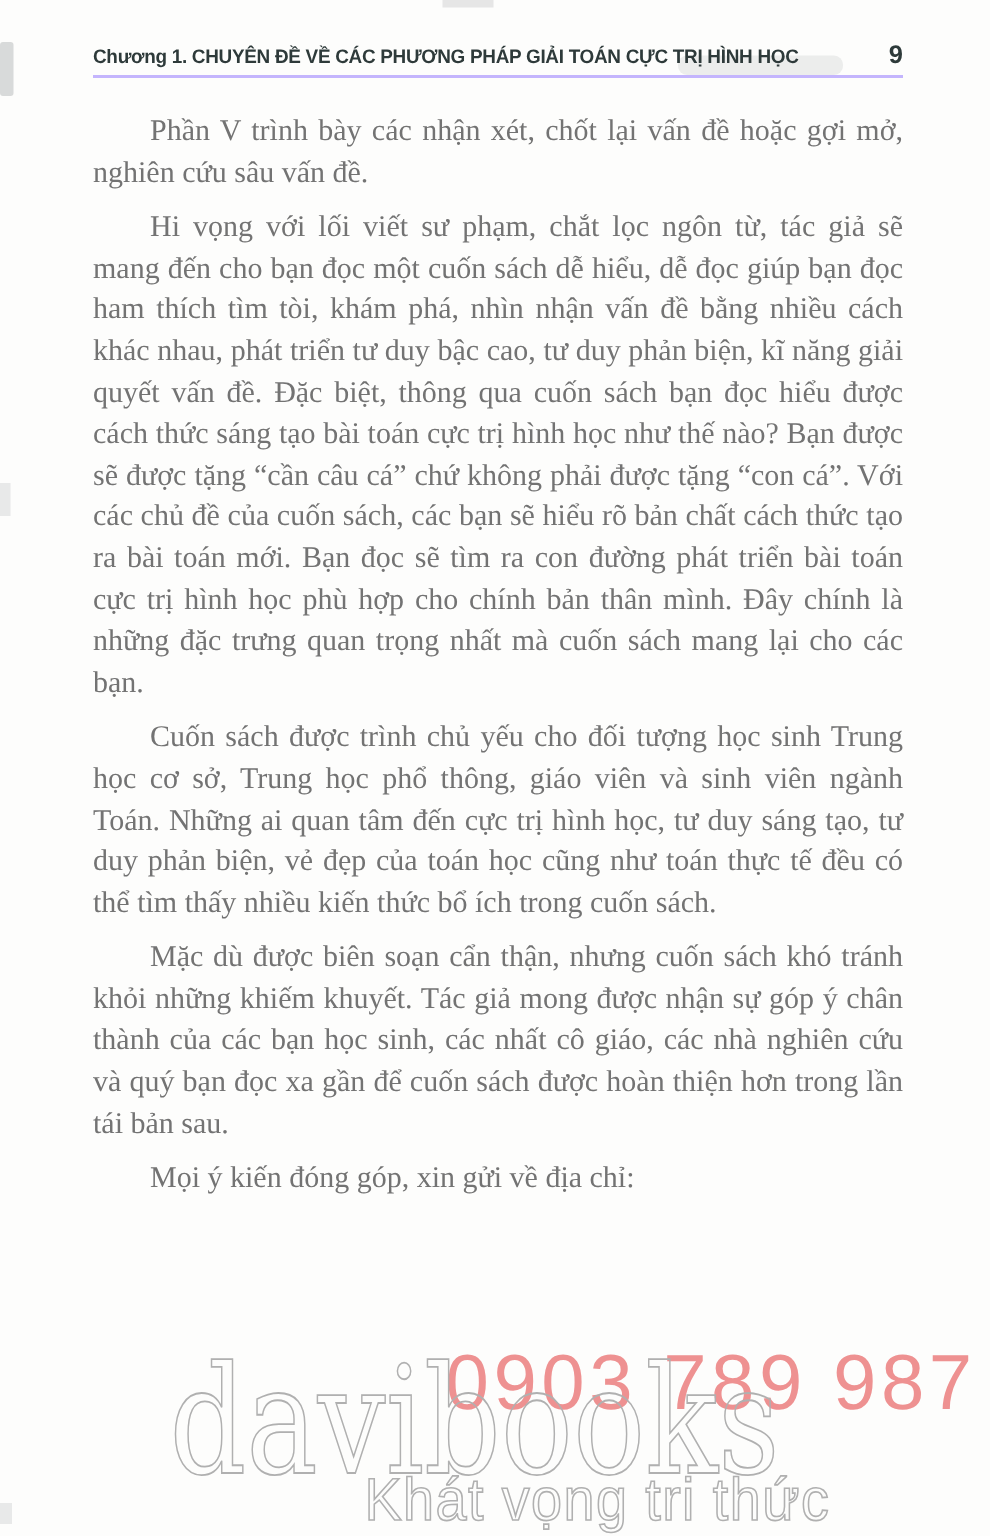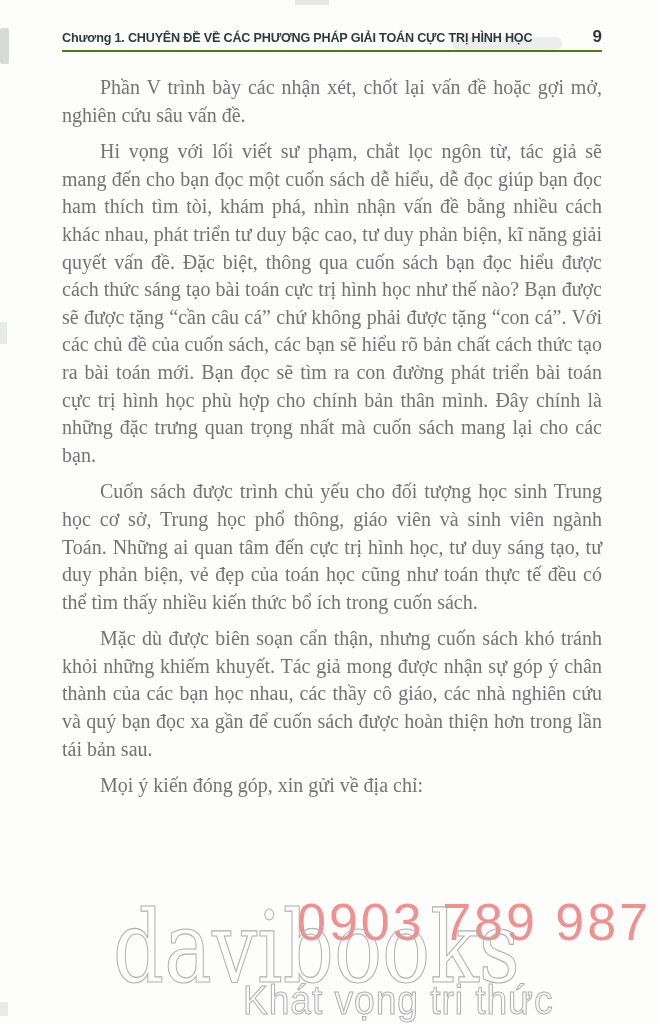--- a/index.html
+++ b/index.html
@@ -10,21 +10,21 @@
   }
   .page {
     position:relative; width:660px; height:1024px;
     background:#fdfdfc; overflow:hidden;
   }
 
   
   .header {
     position:absolute; left:62px; top:28px; width:540px;
     display:flex; justify-content:space-between; align-items:flex-end;
-    border-bottom:2px solid #4d7c0f; padding-bottom:5px;
+    border-bottom:2px solid #c4b5fd; padding-bottom:5px;
     z-index:3;
   }
   .header-title {
     font-family:"Liberation Sans", sans-serif;
     font-weight:700; font-size:13px; letter-spacing:-0.2px;
     color:#2e3a3a; white-space:nowrap;
     transform:scaleX(0.97); transform-origin:left bottom;
   }
   .page-number {
     font-family:"Liberation Sans", sans-serif;
@@ -90,17 +90,17 @@
   </div>
 
   <div class="wm-phone">0903 789 987</div>
   <div class="wm-brand">davibooks</div>
   <div class="wm-slogan">Khát vọng tri thức</div>
 
   <div class="content">
     <p>Phần V trình bày các nhận xét, chốt lại vấn đề hoặc gợi mở, nghiên cứu sâu vấn đề.</p>
     <p>Hi vọng với lối viết sư phạm, chắt lọc ngôn từ, tác giả sẽ mang đến cho bạn đọc một cuốn sách dễ hiểu, dễ đọc giúp bạn đọc ham thích tìm tòi, khám phá, nhìn nhận vấn đề bằng nhiều cách khác nhau, phát triển tư duy bậc cao, tư duy phản biện, kĩ năng giải quyết vấn đề. Đặc biệt, thông qua cuốn sách bạn đọc hiểu được cách thức sáng tạo bài toán cực trị hình học như thế nào? Bạn được sẽ được tặng “cần câu cá” chứ không phải được tặng “con cá”. Với các chủ đề của cuốn sách, các bạn sẽ hiểu rõ bản chất cách thức tạo ra bài toán mới. Bạn đọc sẽ tìm ra con đường phát triển bài toán cực trị hình học phù hợp cho chính bản thân mình. Đây chính là những đặc trưng quan trọng nhất mà cuốn sách mang lại cho các bạn.</p>
     <p>Cuốn sách được trình chủ yếu cho đối tượng học sinh Trung học cơ sở, Trung học phổ thông, giáo viên và sinh viên ngành Toán. Những ai quan tâm đến cực trị hình học, tư duy sáng tạo, tư duy phản biện, vẻ đẹp của toán học cũng như toán thực tế đều có thể tìm thấy nhiều kiến thức bổ ích trong cuốn sách.</p>
-    <p>Mặc dù được biên soạn cẩn thận, nhưng cuốn sách khó tránh khỏi những khiếm khuyết. Tác giả mong được nhận sự góp ý chân thành của các bạn học nhau, các thầy cô giáo, các nhà nghiên cứu và quý bạn đọc xa gần để cuốn sách được hoàn thiện hơn trong lần tái bản sau.</p>
+    <p>Mặc dù được biên soạn cẩn thận, nhưng cuốn sách khó tránh khỏi những khiếm khuyết. Tác giả mong được nhận sự góp ý chân thành của các bạn học sinh, các nhất cô giáo, các nhà nghiên cứu và quý bạn đọc xa gần để cuốn sách được hoàn thiện hơn trong lần tái bản sau.</p>
     <p>Mọi ý kiến đóng góp, xin gửi về địa chỉ:</p>
   </div>
 
 </div>
 
 </body></html>

